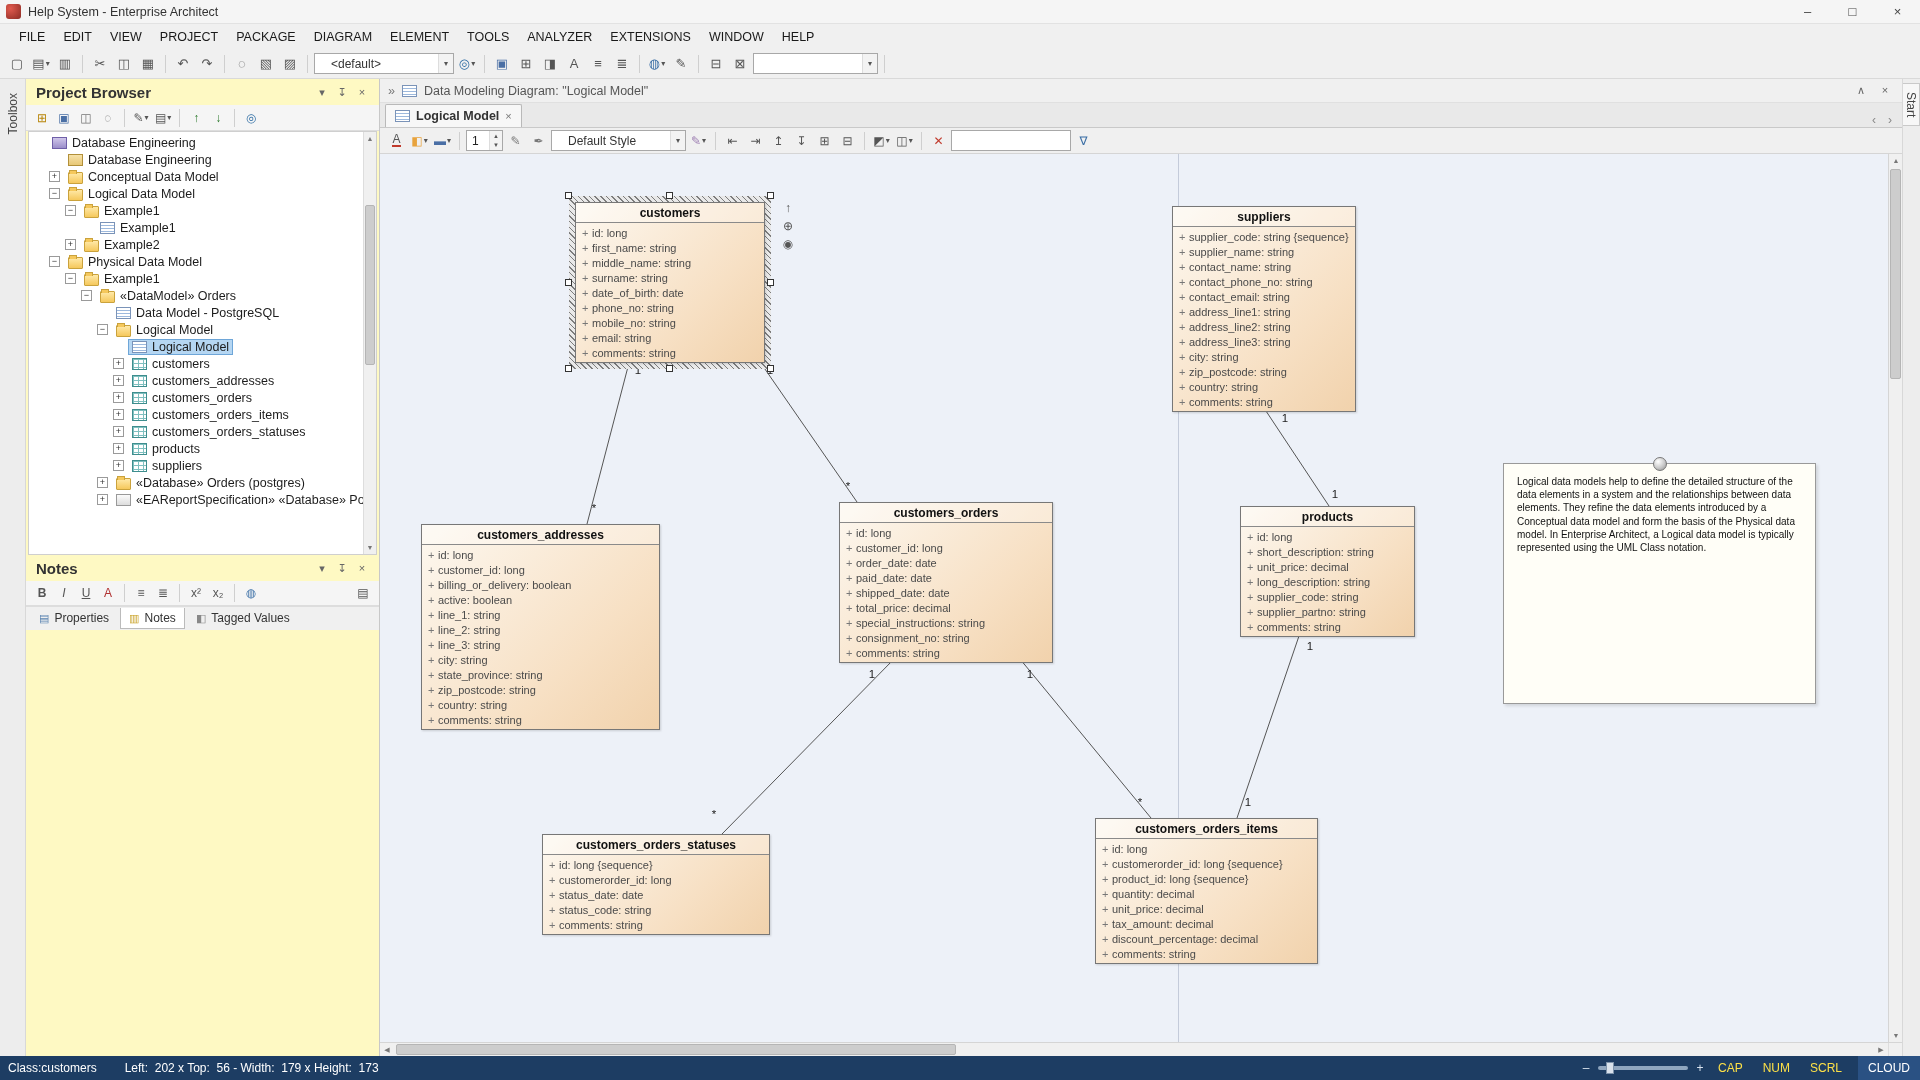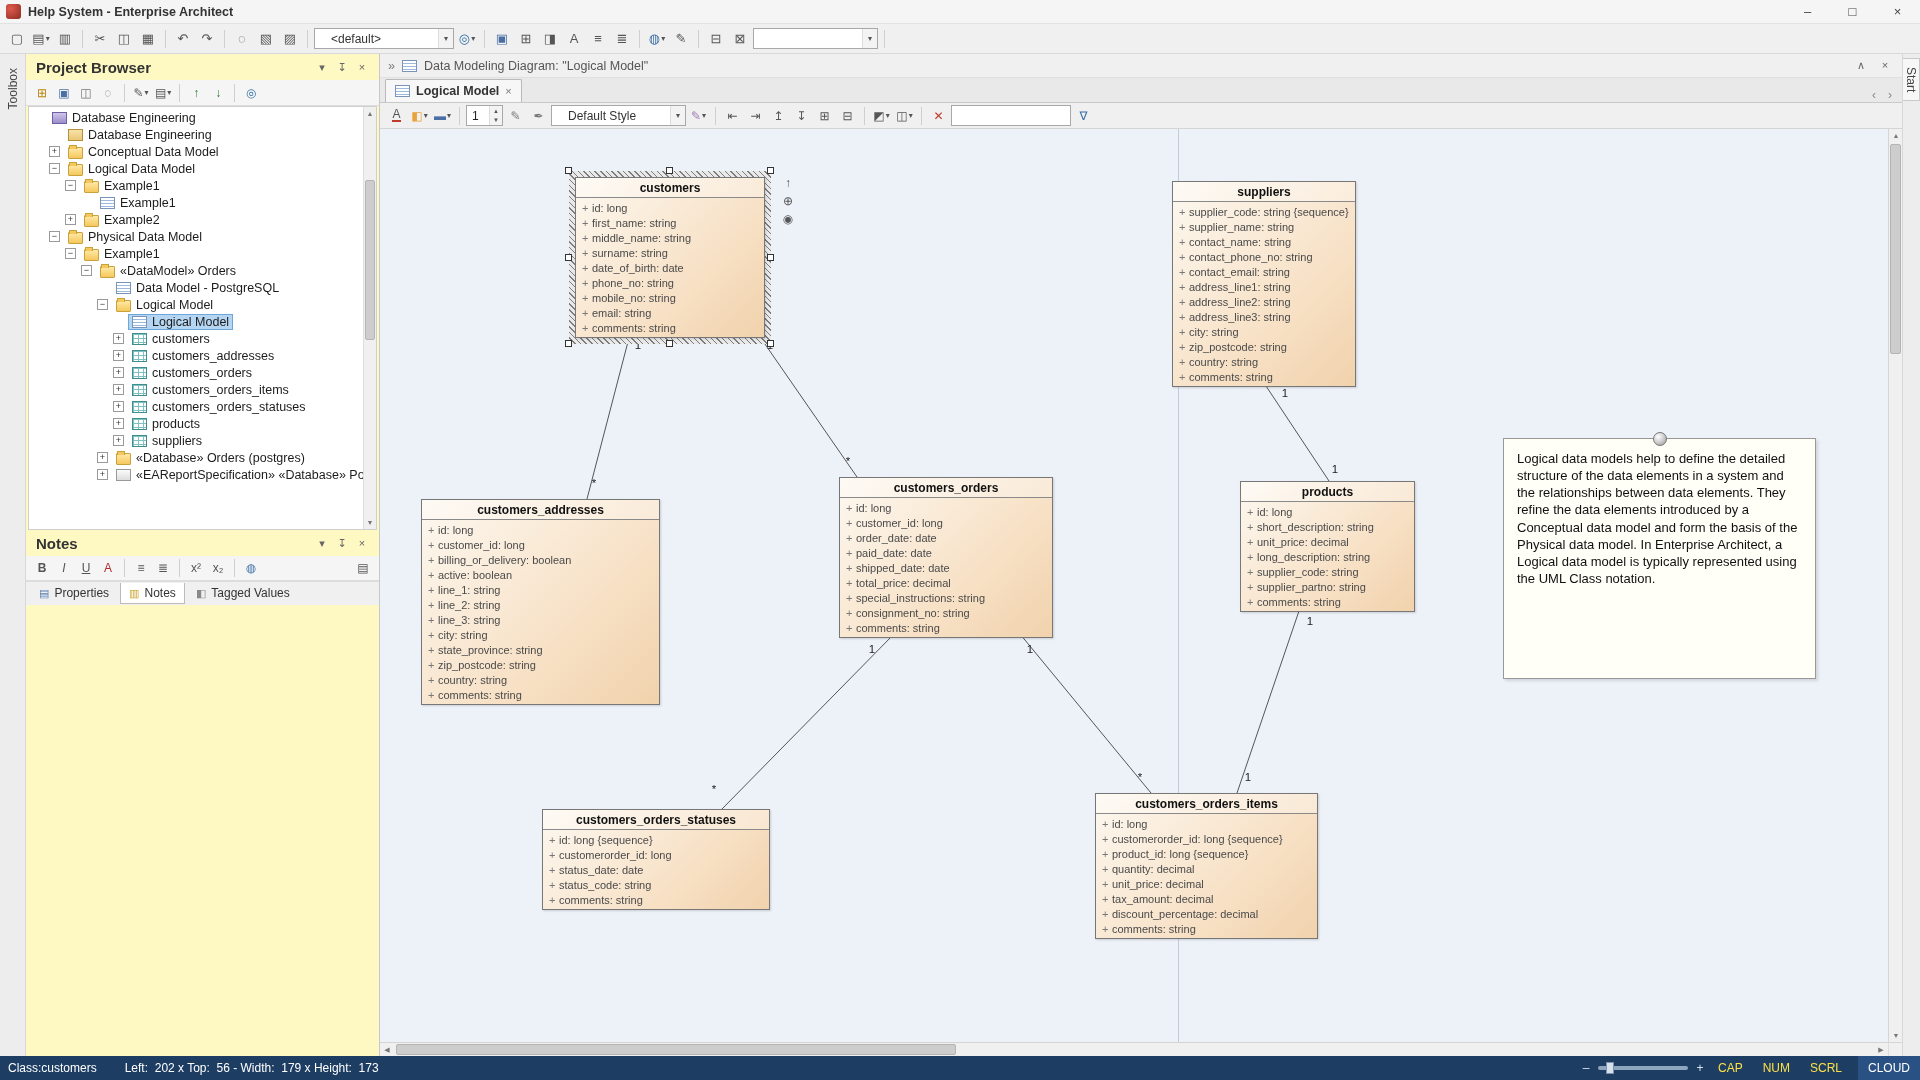--- a/index.html
+++ b/index.html
@@ -3,21 +3,21 @@
 <meta charset="utf-8">
 <style>
   * { margin:0; padding:0; box-sizing:border-box; }
   html,body { width:1920px; height:1080px; overflow:hidden; }
   body { font-family:"Liberation Sans", sans-serif; font-size:13px; color:#222; background:#e9e9e9; }
   .app { position:relative; width:1920px; height:1080px; display:flex; flex-direction:column; background:#f0f0f0; }
 
   
   .titlebar { height:24px; background:#f5f5f5; border-bottom:1px solid #e2e2e2; display:flex; align-items:center; padding-left:6px; }
   .app-icon { width:15px; height:15px; border-radius:3px; background:radial-gradient(circle at 30% 30%, #e05a4e, #8c2c24); margin-right:7px; }
-  .title-text { font-size:12.5px; color:#333;font-weight:bold; }
+  .title-text { font-size:12.5px; color:#333; }
   .win-controls { margin-left:auto; display:flex; height:100%; }
   .win-btn { width:45px; height:100%; display:flex; align-items:center; justify-content:center; color:#444; font-size:13px; }
 
   
   .menubar { height:25px; background:#f0f0f0; display:flex; align-items:center; padding-left:10px; }
   .menu-item { padding:3px 9px; font-size:12.5px; color:#1a1a1a; cursor:default; }
 
   
   .toolbar { height:30px; background:#f0f0f0; border-bottom:1px solid #d9d9d9; display:flex; align-items:center; padding:0 6px; gap:2px; }
   .tb-btn { min-width:22px; height:22px; display:flex; align-items:center; justify-content:center; font-size:13px; color:#555; border:1px solid transparent; border-radius:2px; padding:0 1px; }
@@ -110,21 +110,21 @@
 
   
   .entity { position:absolute; z-index:2; border:1px solid #777; background:linear-gradient(135deg,#fdf8f0 0%, #f7e0c4 65%, #f1d2ac 100%); box-shadow:1px 1px 2px rgba(0,0,0,0.15); }
   .entity-header { height:20px; display:flex; align-items:center; justify-content:center; font-weight:bold; font-size:12px; color:#111; border-bottom:1px solid #8a8a8a; background:rgba(255,255,255,0.3); }
   .entity-body { padding:2px 0; }
   .attr-row { height:15px; display:flex; align-items:center; font-size:11px; color:#4a4a4a; padding:0 4px 0 6px; white-space:nowrap; }
   .attr-plus { width:10px; color:#777; flex:none; }
   .sel-frame { position:absolute; z-index:1; background:repeating-linear-gradient(45deg,#7d7d7d 0 1px, #e9e9e9 1px 4px); }
   .sel-handle { position:absolute; width:7px; height:7px; background:#fff; border:1px solid #333; z-index:4; }
   .adorn { position:absolute; z-index:3; width:16px; height:16px; display:flex; align-items:center; justify-content:center; font-size:12px; color:#555; }
-  .diagram-note { position:absolute; z-index:2; background:#fffef7; border:1px solid #999; box-shadow:2px 2px 3px rgba(0,0,0,0.12); padding:11px 13px; font-size:13px; line-height:1.32; color:#111; }
+  .diagram-note { position:absolute; z-index:2; background:#fffef7; border:1px solid #999; box-shadow:2px 2px 3px rgba(0,0,0,0.12); padding:11px 13px; font-size:10px; line-height:1.32; color:#111; }
   .note-pin { position:absolute; top:-7px; left:50%; margin-left:-7px; width:14px; height:14px; border-radius:50%; background:radial-gradient(circle at 35% 30%, #fff, #c9c9c9 55%, #8f8f8f); border:1px solid #777; }
 
   
   .statusbar { height:24px; background:#1d3d63; color:#fff; display:flex; align-items:center; font-size:12px; padding-left:8px; }
   .sb-text { white-space:pre; }
   .sb-spacer { flex:1; }
   .zoom-out, .zoom-in { width:16px; text-align:center; color:#d7e2ee; }
   .zoom-track { width:90px; height:4px; background:#8fa6bf; border-radius:2px; position:relative; margin:0 4px; }
   .zoom-thumb { position:absolute; left:8px; top:-4px; width:8px; height:12px; background:#d9e2ec; border:1px solid #7d93ab; }
   .kbd-ind { padding:0 10px; color:#fde047; }
@@ -138,20 +138,34 @@
   <div class="titlebar" data-name="title-bar">
     <span class="app-icon" data-name="app-logo-icon"></span>
     <span class="title-text" data-name="window-title">Help System - Enterprise Architect</span>
     <div class="win-controls" data-name="window-controls">
       <span class="win-btn" data-name="minimize-button">–</span>
       <span class="win-btn" data-name="maximize-button">□</span>
       <span class="win-btn" data-name="close-button">×</span>
     </div>
   </div>
 
+  <div class="menubar" data-name="menu-bar">
+      <span class="menu-item" data-name="menu-file">FILE</span>
+      <span class="menu-item" data-name="menu-edit">EDIT</span>
+      <span class="menu-item" data-name="menu-view">VIEW</span>
+      <span class="menu-item" data-name="menu-project">PROJECT</span>
+      <span class="menu-item" data-name="menu-package">PACKAGE</span>
+      <span class="menu-item" data-name="menu-diagram">DIAGRAM</span>
+      <span class="menu-item" data-name="menu-element">ELEMENT</span>
+      <span class="menu-item" data-name="menu-tools">TOOLS</span>
+      <span class="menu-item" data-name="menu-analyzer">ANALYZER</span>
+      <span class="menu-item" data-name="menu-extensions">EXTENSIONS</span>
+      <span class="menu-item" data-name="menu-window">WINDOW</span>
+      <span class="menu-item" data-name="menu-help">HELP</span>
+    </div>
 
   <div class="toolbar" data-name="main-toolbar">
       <span class="tb-btn" data-name="new-project-button">
         <span data-name="new-project-icon">▢</span>
       </span>
       <span class="tb-btn" data-name="open-project-button">
         <span data-name="open-project-icon">▤</span>
         <span class="dd-mini" data-name="chevron-down-icon">▾</span>
       </span>
       <span class="tb-btn" data-name="save-button">

